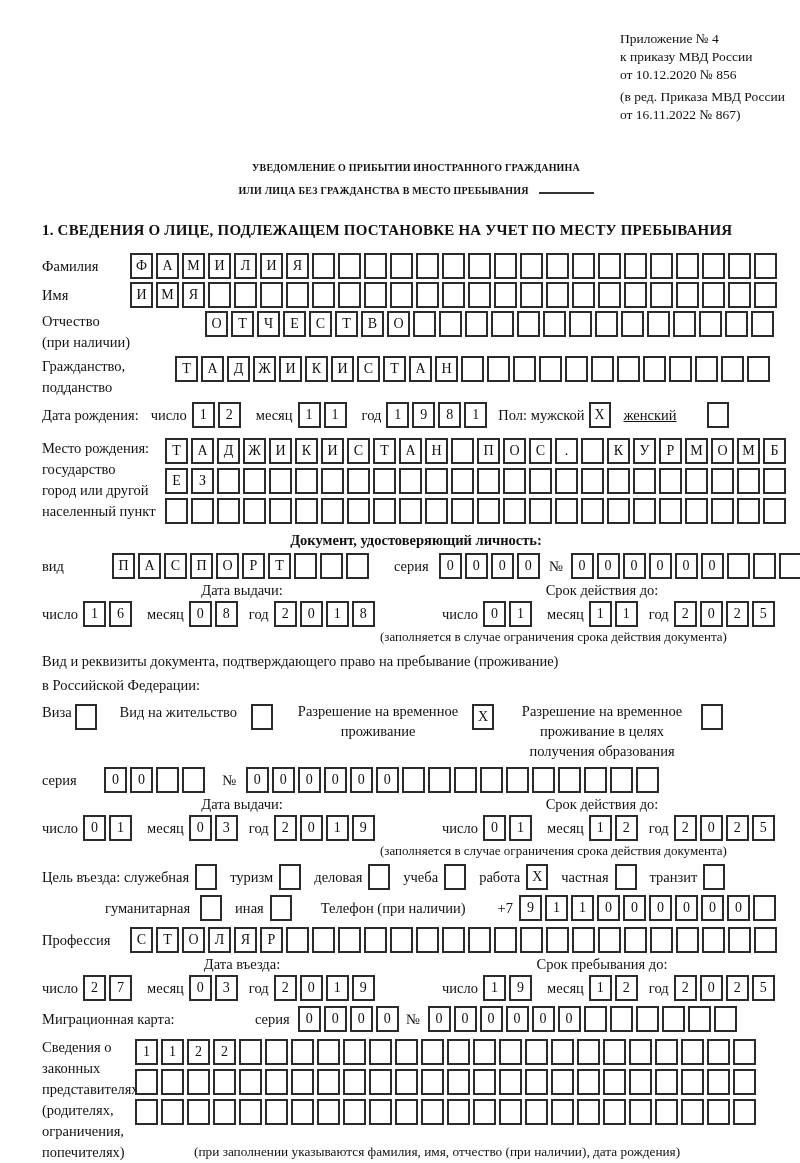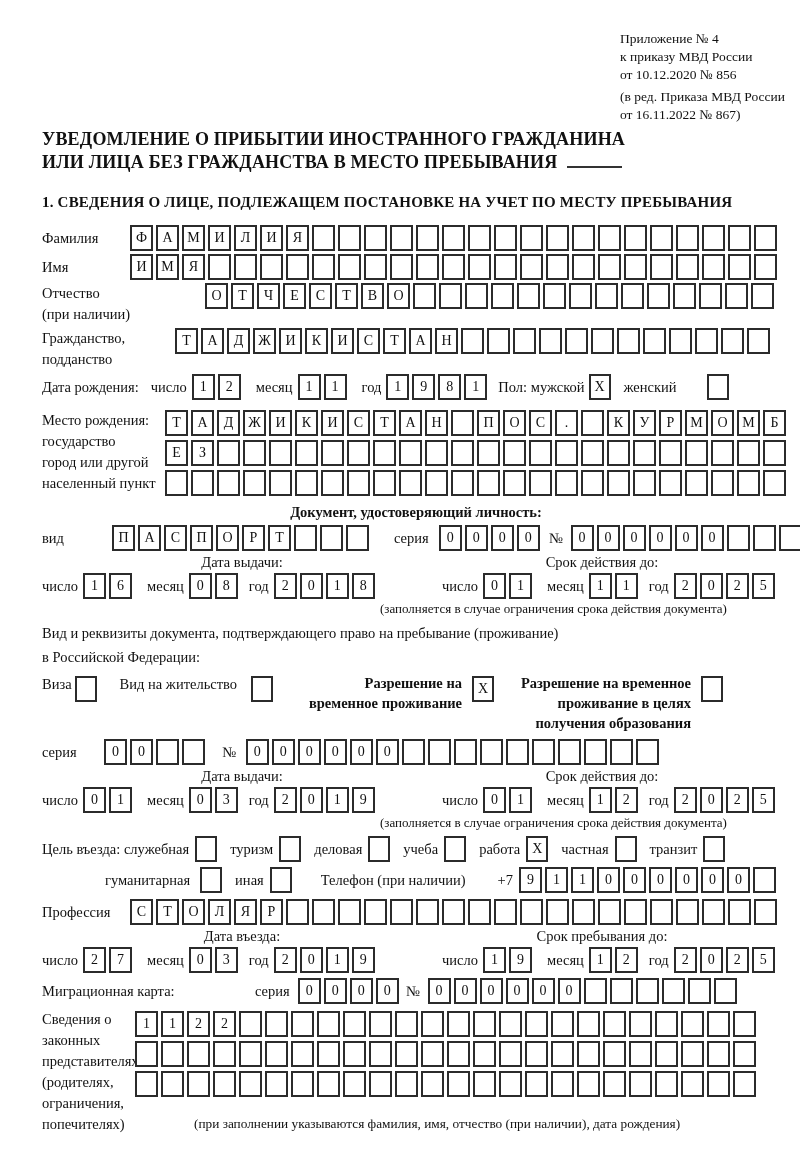--- a/index.html
+++ b/index.html
@@ -9,21 +9,21 @@
     font-family: "Liberation Serif", serif;
     color: #111; font-size: 14.5px;
     position: relative;
   }
   .page { padding: 30px 10px 0 42px; }
 
   .appendix { margin-left: 578px; font-size: 13.5px; line-height: 18px; }
   .appendix .gap { height: 4px; }
   .forma { text-align: right; padding-right: 38px; font-weight: bold; font-size: 15px; margin-top: 14px; letter-spacing: .5px; }
 
-  .title { font-weight: bold; font-size: 18px; line-height: 23px; margin-top: 4px; letter-spacing: .2px; }
+  .title { text-align: center; font-weight: bold; font-size: 10px; line-height: 23px; margin-top: 32px; letter-spacing: .2px; }
   .blank-line { display: inline-block; width: 55px; border-bottom: 2px solid #333; height: 12px; margin-left: 10px; }
   .section-heading { text-align: left; font-weight: bold; font-size: 15px; margin-top: 20px; margin-bottom: 14px; letter-spacing: .2px; }
 
   .row { display: flex; align-items: center; margin-bottom: 3px; }
   .row-top { display: flex; align-items: flex-start; margin-bottom: 3px; }
   .lbl { flex: 0 0 auto; }
   .lblcol { flex: 0 0 auto; line-height: 21px; }
   .boxes { display: flex; flex: 0 0 auto; }
   .boxcol .boxes { margin-bottom: 4px; }
   .box {
@@ -47,21 +47,21 @@
   .drow { display: flex; align-items: center; margin-top: 2px; }
   .dgroup { display: flex; align-items: center; }
   .dgroup-left { width: 400px; }
   .dlbl { margin-right: 5px; }
   .mspace { margin-left: 12px; }
   .note { font-size: 13px; margin-left: 338px; margin-top: 2px; }
 
   .para { line-height: 24px; margin-top: 4px; }
 
   .visa-row { display: flex; align-items: flex-start; margin-top: 4px; margin-bottom: 6px; }
-  .visa-cap { text-align: right; line-height: 20px; font-weight: bold; }
+  .visa-cap { text-align: center; line-height: 20px; }
 
   .goal-row { display: flex; align-items: center; margin-top: 5px; }
   .goal-row .lbl { margin-right: 6px; }
   .gsp { margin-left: 10px; margin-right: 6px; }
 
   .rep-note { font-size: 13.3px; margin-left: 152px; margin-top: 3px; }
 </style>
 </head>
 <body>
 
@@ -223,21 +223,21 @@
       </div>
     <span class="lbl dlbl mspace">год</span>
     <div class="boxes">
         <span class="box">1</span>
         <span class="box">9</span>
         <span class="box">8</span>
         <span class="box">1</span>
       </div>
     <span class="lbl" style="margin-left:8px;margin-right:4px;">Пол: мужской</span>
     <span class="box cb">X</span>
-    <span class="lbl" style="margin-left:10px;margin-right:30px;">женский</span>
+    <span class="lbl" style="margin-left:10px;margin-right:30px;text-decoration:underline;">женский</span>
     <span class="box cb"></span>
   </div>
 
   <div class="row-top" style="margin-top:10px;">
     <div class="lblcol w123">
       <div>Место рождения:</div>
       <div>государство</div>
       <div>город или другой</div>
       <div>населенный пункт</div>
     </div>

